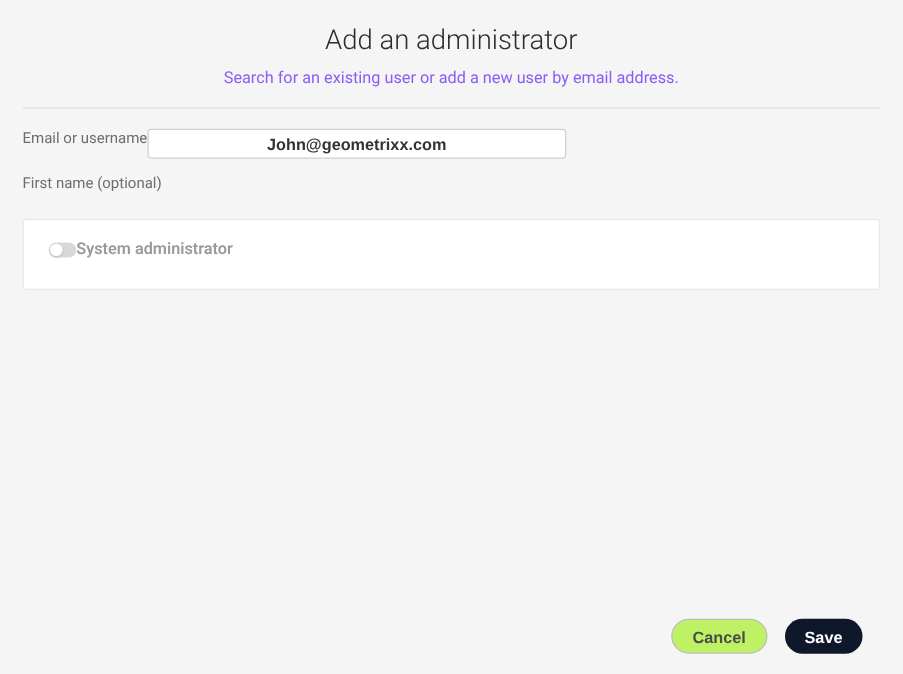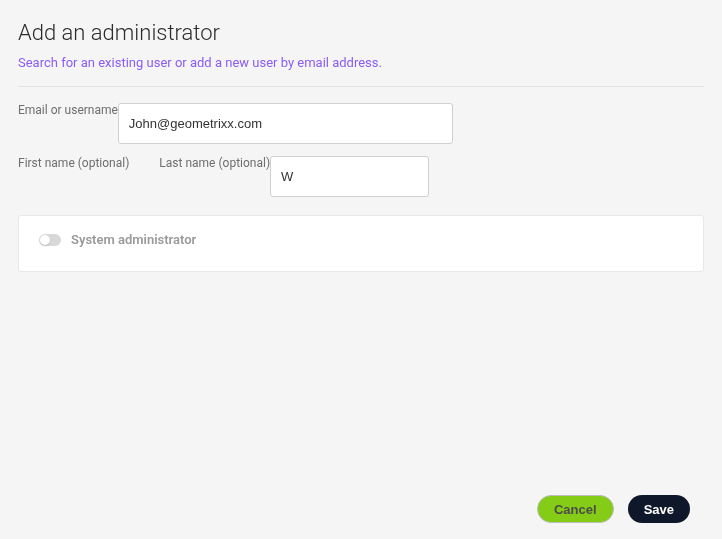--- a/index.html
+++ b/index.html
@@ -1,18 +1,19 @@
 <!DOCTYPE html>
 <html><head>
   <meta charset="utf-8">
   <style>
     * {
       box-sizing: border-box;
       margin: 0;
       padding: 0;
+      text-align: center;
     }
     body {
       font-family: -apple-system, BlinkMacSystemFont, "Segoe UI", Roboto, Arial, sans-serif;
       background: #f5f5f5;
       width: 722px;
       height: 539px;
       position: relative;
     }
     .container {
       padding: 20px 18px;
@@ -34,56 +35,56 @@
       margin-bottom: 16px;
     }
     .field-label {
       font-size: 12px;
       color: #6e6e6e;
       display: block;
       margin-bottom: 4px;
     }
     .field-row {
       display: flex;
-      gap: 30px;
+      gap: 6px;
       margin-bottom: 14px;
     }
     .field-group {
       display: flex;
       flex-direction: row;
     }
     .email-group {
       margin-bottom: 12px;
     }
     input[type="text"] {
-      height: 41px;
+      height: 24px;
       border: 1px solid #d0d0d0;
       border-radius: 3px;
       padding: 0 10px;
       font-size: 13px;
       color: #333;
       background: #fff;
+      font-weight: bold;
     }
     .email-input {
       width: 335px;
     }
     .name-input {
       width: 159px;
     }
     .role-card {
       background: #fff;
       border: 1px solid #e8e8e8;
       border-radius: 3px;
       padding: 16px 20px 18px 20px;
       margin-top: 18px;
     }
     .role-header {
       display: flex;
       align-items: center;
-      gap: 10px;
       margin-bottom: 6px;
     }
     .toggle {
       position: relative;
       width: 22px;
       height: 12px;
       background: #d8d8d8;
       border-radius: 7px;
       cursor: pointer;
       flex-shrink: 0;
@@ -118,21 +119,21 @@
     .btn {
       height: 28px;
       padding: 0 16px;
       border-radius: 14px;
       font-size: 13px;
       font-weight: 600;
       cursor: pointer;
       border: none;
     }
     .btn-secondary {
-      background: #84cc16;
+      background: #bef264;
       color: #4b4b4b;
       border: 1px solid #bdbdbd;
     }
     .btn-primary {
       background: #0f172a;
       color: #fff;
     }
   </style>
 </head>
 <body>
@@ -144,24 +145,20 @@
 
   <div class="field-group email-group">
     <label class="field-label">Email or username</label>
     <input type="text" class="email-input" value="John@geometrixx.com" style="">
   </div>
 
   <div class="field-row">
     <div class="field-group">
       <label class="field-label">First name (optional)</label>
     </div>
-    <div class="field-group">
-      <label class="field-label">Last name (optional)</label>
-      <input type="text" class="name-input" value="W" style="">
-    </div>
   </div>
 
   <div class="role-card">
     <div class="role-header">
       <div class="toggle">
         <div class="toggle-knob"></div>
       </div>
       <span class="role-title">System administrator</span>
     </div>
   </div>

